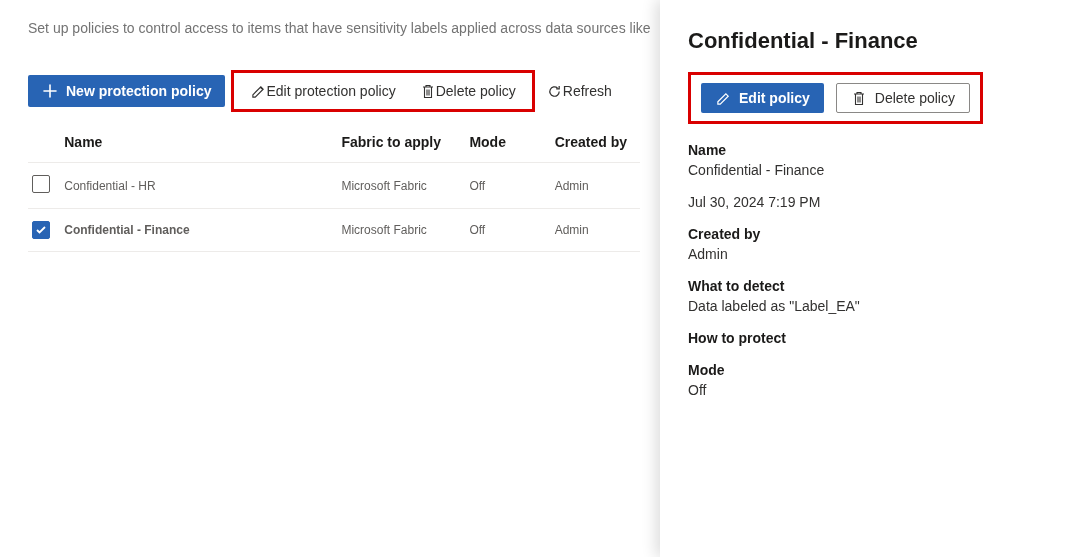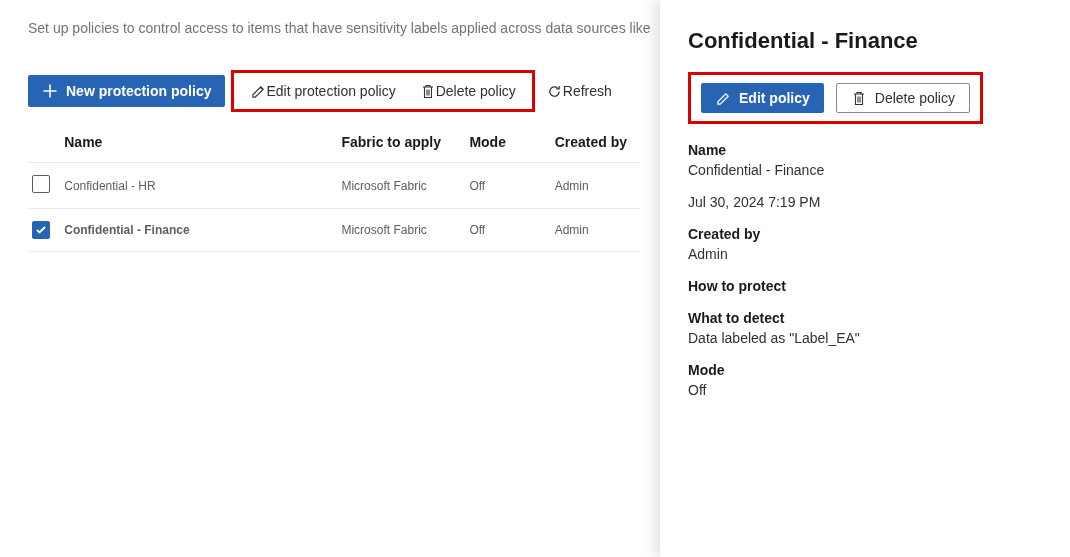--- a/index.html
+++ b/index.html
@@ -291,23 +291,23 @@
     <div class="field-value">Confidential - Finance</div>
   </div>
   <div class="field">
     <div class="field-value">Jul 30, 2024 7:19 PM</div>
   </div>
   <div class="field">
     <div class="field-label">Created by</div>
     <div class="field-value">Admin</div>
   </div>
   <div class="field">
-    <div class="field-label">How to protect</div>
-  </div>
-  <div class="field">
     <div class="field-label">What to detect</div>
     <div class="field-value">Data labeled as "Label_EA"</div>
   </div>
   <div class="field">
+    <div class="field-label">How to protect</div>
+  </div>
+  <div class="field">
     <div class="field-label">Mode</div>
     <div class="field-value">Off</div>
   </div>
 </div>
 
 </body></html>

